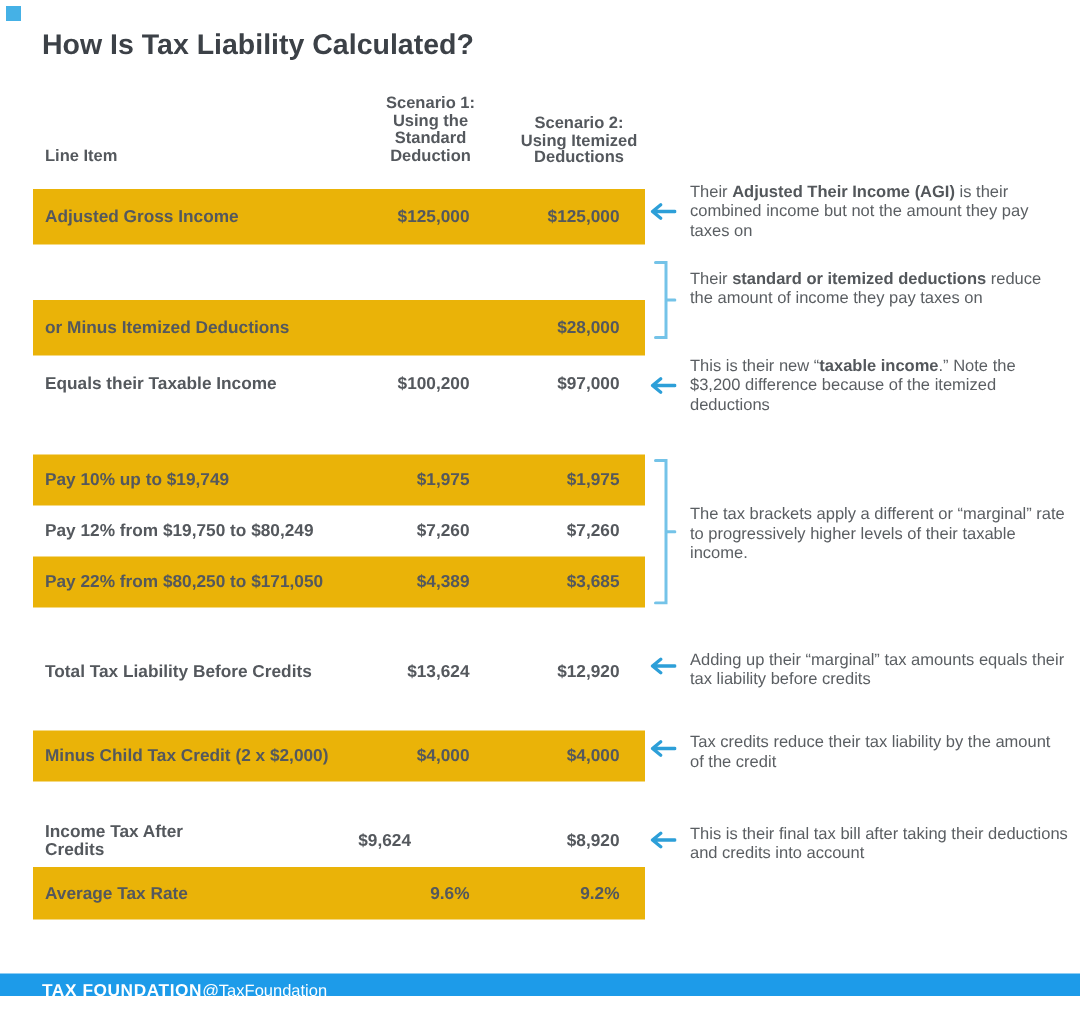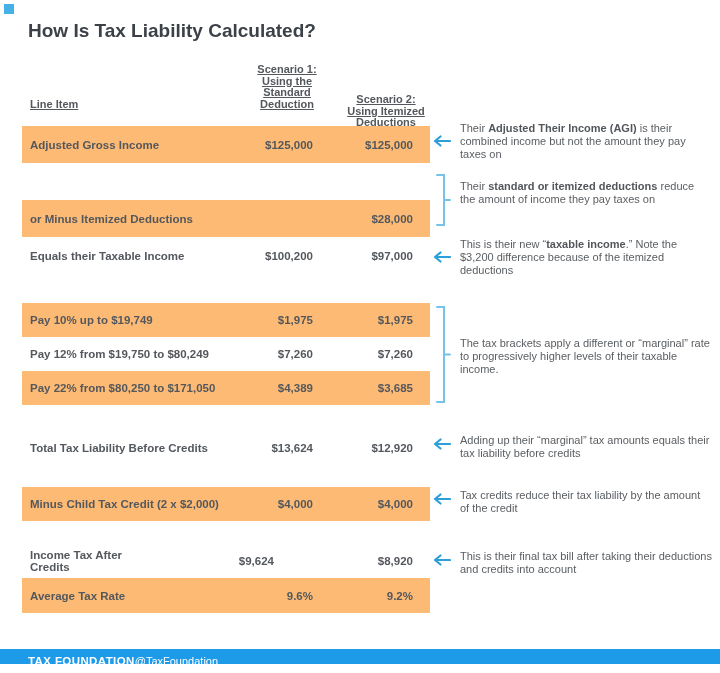--- a/index.html
+++ b/index.html
@@ -4,28 +4,28 @@
 <style>
   * { margin:0; padding:0; box-sizing:border-box; }
   body { background:#fff; font-family:"Liberation Sans", sans-serif; }
   .canvas { position:relative; width:720px; height:664px; background:#ffffff; overflow:hidden; }
 
   .corner-sq { position:absolute; left:4px; top:4px; width:10px; height:10px; background:#45b1e6; }
 
   .title { position:absolute; left:28px; top:20px; font-size:19px; font-weight:700; color:#3c4147; }
 
   .col-head { position:absolute; font-size:11px; font-weight:700; color:#54585d;
-              line-height:11.5px; text-align:center; white-space:pre-line;text-decoration:underline; }
+              line-height:11.5px; text-align:center; white-space:pre-line; }
   .head-lineitem { left:30px; top:99px; text-align:left; }
   .head-s1 { left:227px; top:64px; width:120px; }
-  .head-s2 { left:326px; top:77px; width:120px;margin-top:17px; }
+  .head-s2 { left:326px; top:77px; width:120px; }
 
   .row { position:absolute; left:22px; width:408px; display:flex; align-items:center;
          color:#54585d; font-size:11.5px; font-weight:600; }
-  .row.hl { background:#fdba74; }
+  .row.hl { background:#eab308; }
   .row .lbl { flex:1; padding-left:8px; }
   .row .v1 { width:81px; text-align:right; }
   .row .v2 { width:100px; text-align:right; margin-right:17px; }
 
   .ann { position:absolute; left:460px; width:252px; font-size:11px; line-height:13px; color:#5a5e62; }
   .ann b { font-weight:700; color:#53575b; }
   .marker { position:absolute; }
   .marker.arrow { left:431px; }
   .marker.bracket { left:435px; }
 

